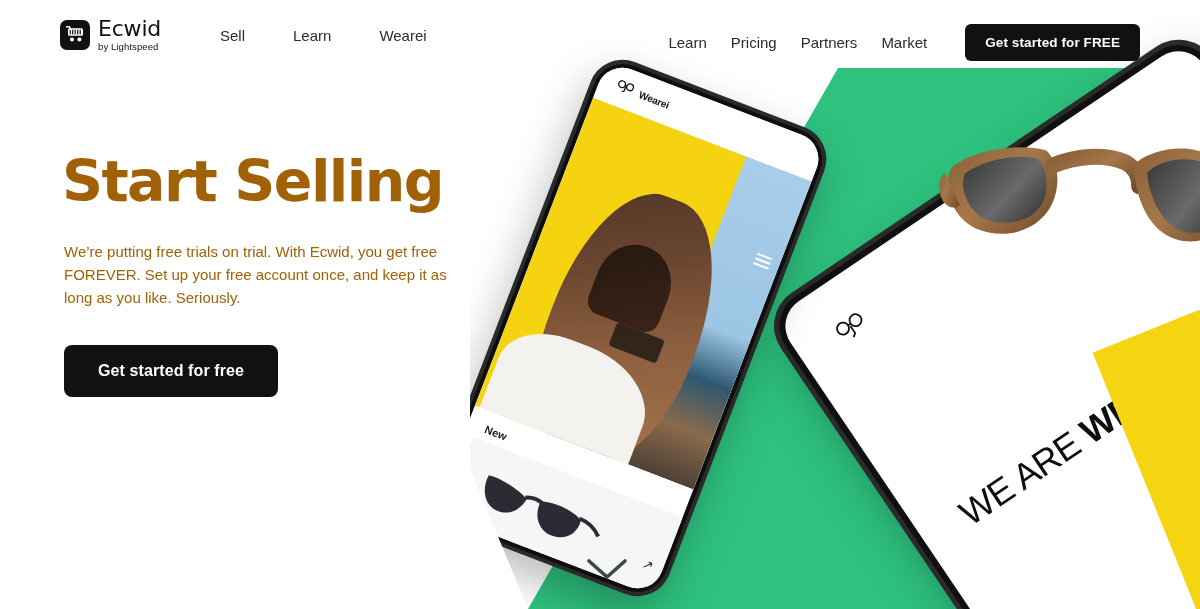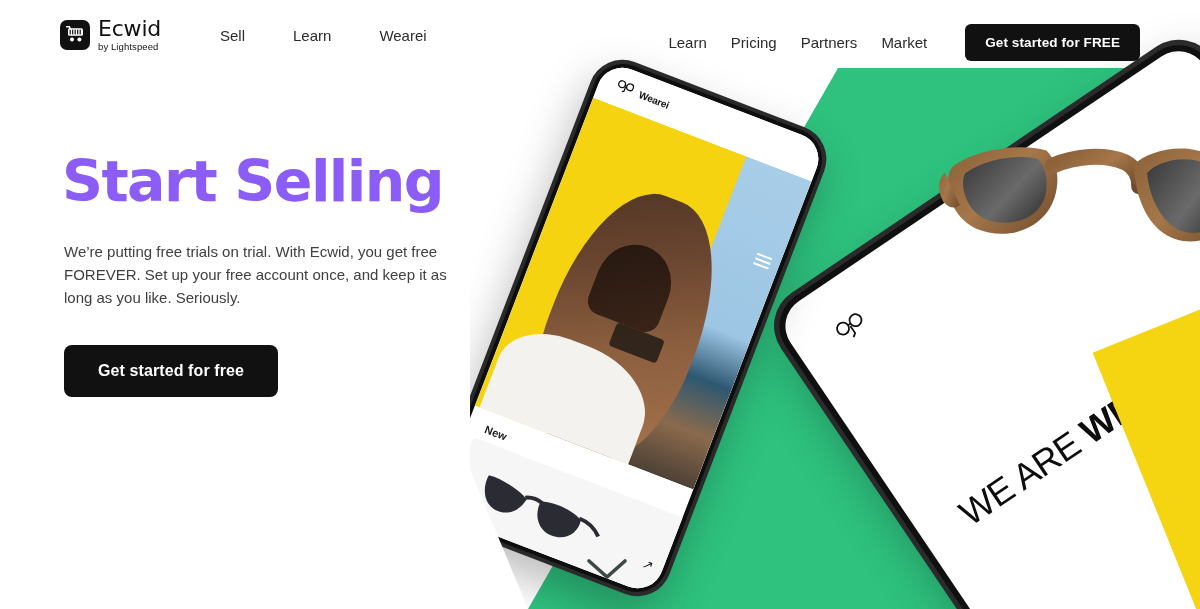--- a/index.html
+++ b/index.html
@@ -47,34 +47,34 @@
     background:#111; color:#fff; font-size:13.5px; font-weight:bold;
     padding:11px 20px; border-radius:6px; border:none; cursor:pointer;
     white-space:nowrap; letter-spacing:0.1px;
   }
 
   
   .hero-left { position:absolute; left:62px; top:150px; width:470px; z-index:40; }
   .hero-title {
     font-family:"DejaVu Sans","Liberation Sans",sans-serif;
     font-weight:bold; font-size:57px; line-height:62px;
-    letter-spacing:-1.6px; color:#8b5cf6; margin:0;
+    letter-spacing:-1.6px; color:#a16207; margin:0;
   }
   .hl-line2 { position:relative; display:inline-block; }
   .hl-highlight {
     position:absolute; left:122px; bottom:5px; width:258px; height:18px;
     background:#37c786; z-index:-1;
   }
   .caret {
     display:inline-block; width:3px; height:62px; background:#111;
     vertical-align:-14px; margin-left:1px;
   }
   .hero-sub {
     margin:28px 0 0 2px; font-size:15px; line-height:23px;
-    color:#404040; max-width:400px;
+    color:#a16207; max-width:400px;
   }
   .hero-btn {
     margin-top:36px; margin-left:2px;
     background:#111; color:#fff; border:none; border-radius:8px;
     font-size:16px; font-weight:bold; padding:17px 34px; cursor:pointer;
     letter-spacing:0.1px;
   }
 
   
   .visual { position:absolute; left:470px; top:0; width:730px; height:609px; overflow:hidden; }

